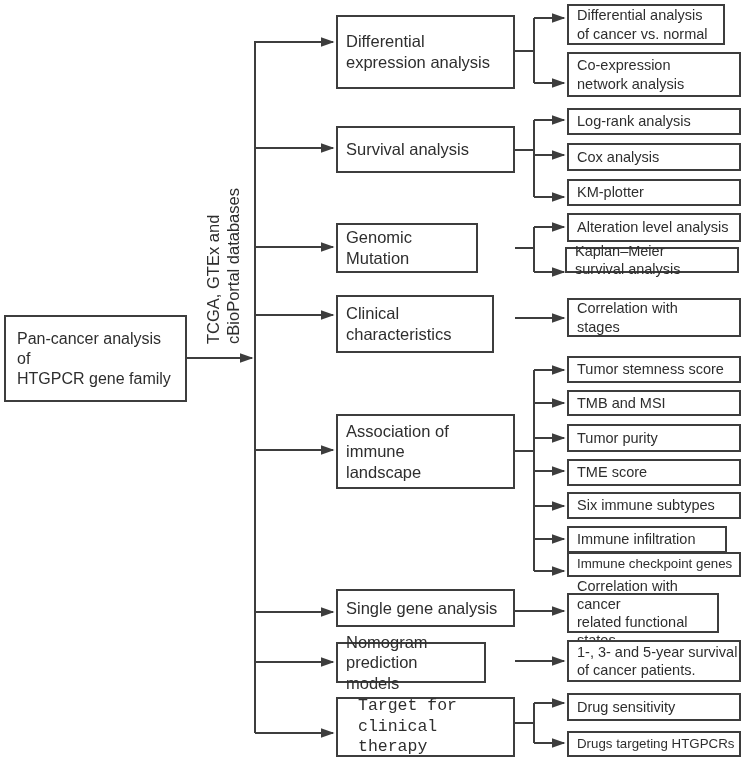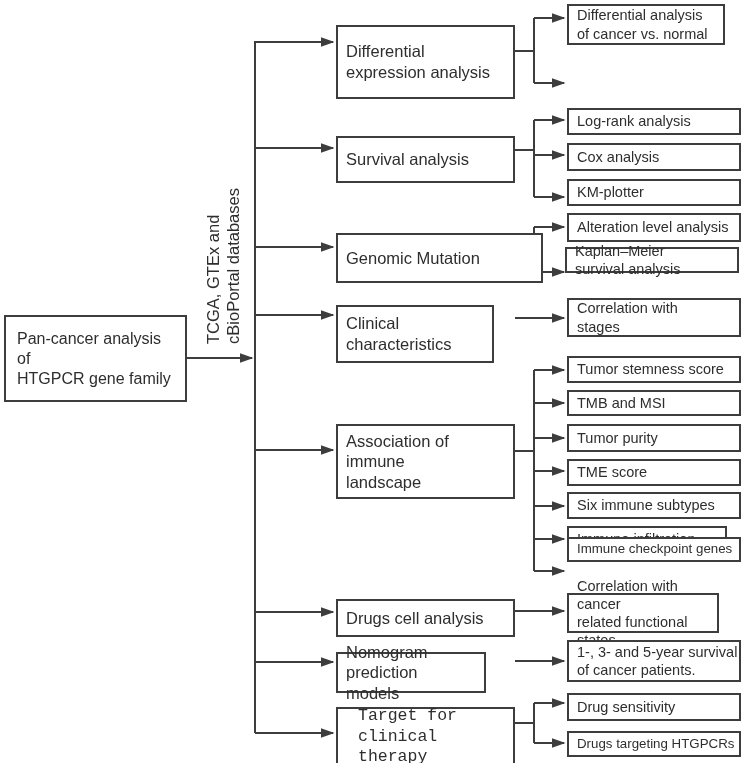--- a/index.html
+++ b/index.html
@@ -7,21 +7,21 @@
     position:relative;width:745px;height:763px;background:#ffffff;
     font-family:"Liberation Sans",sans-serif;color:#2e2e2e;overflow:hidden;
   }
   .wires{position:absolute;left:0;top:0;width:745px;height:763px;}
   .wires line{stroke:#3d3d3d;stroke-width:2;}
   .box{
     position:absolute;box-sizing:border-box;background:#ffffff;
     border:2px solid #3d3d3d;display:flex;align-items:center;
     white-space:pre-line;line-height:1.25;
   }
-  .mid{font-size:16.5px;padding-left:8px;padding-right:2px;margin-top:10px;}
+  .mid{font-size:16.5px;padding-left:8px;padding-right:2px;}
   .leaf{font-size:14.5px;padding-left:8px;padding-right:1px;}
   .tight{font-size:13.3px;}
   .pad-extra{padding-left:20px;font-family:Liberation Mono, monospace;}
   .root-box{font-size:16px;padding-left:11px;padding-right:8px;}
   .vlabel{
     position:absolute;left:224px;top:266px;
     transform:translate(-50%,-50%) rotate(-90deg);
     font-size:16.5px;line-height:1.2;white-space:nowrap;text-align:left;
   }
 </style>
@@ -92,52 +92,54 @@
 HTGPCR gene family</div>
 
   <div class="vlabel">
     <div>TCGA, GTEx and</div>
     <div>cBioPortal databases</div>
   </div>
 
   <div class="box mid" style="left:336px;top:15px;width:179px;height:74px">Differential
 expression analysis</div>
   <div class="box mid" style="left:336px;top:126px;width:179px;height:47px">Survival analysis</div>
-  <div class="box mid" style="left:336px;top:223px;width:207px;height:50px">Genomic Mutation</div>
+  <div class="box mid" style="left:336px;top:223px;width:142px;height:50px">Genomic Mutation</div>
   <div class="box mid" style="left:336px;top:295px;width:158px;height:58px">Clinical
 characteristics</div>
   <div class="box mid" style="left:336px;top:414px;width:179px;height:75px">Association of immune
 landscape</div>
-  <div class="box mid" style="left:336px;top:589px;width:179px;height:38px">Drugs cell analysis</div>
+  <div class="box mid" style="left:336px;top:589px;width:179px;height:38px">Single gene analysis</div>
   <div class="box mid" style="left:336px;top:642px;width:150px;height:41px">Nomogram prediction
 models</div>
   <div class="box mid pad-extra" style="left:336px;top:697px;width:179px;height:60px">Target for clinical
 therapy</div>
 
   <div class="box leaf" style="left:567px;top:4px;width:158px;height:41px">Differential analysis
 of cancer vs. normal</div>
+  <div class="box leaf" style="left:567px;top:52px;width:174px;height:45px">Co-expression
+network analysis</div>
 
   <div class="box leaf" style="left:567px;top:108px;width:174px;height:27px">Log-rank analysis</div>
   <div class="box leaf" style="left:567px;top:143px;width:174px;height:28px">Cox analysis</div>
   <div class="box leaf" style="left:567px;top:179px;width:174px;height:27px">KM-plotter</div>
 
   <div class="box leaf" style="left:567px;top:213px;width:174px;height:29px">Alteration level analysis</div>
   <div class="box leaf" style="left:565px;top:247px;width:174px;height:26px">Kaplan–Meier
 survival analysis</div>
 
   <div class="box leaf" style="left:567px;top:298px;width:174px;height:39px">Correlation with
 stages</div>
 
   <div class="box leaf" style="left:567px;top:356px;width:174px;height:27px">Tumor stemness score</div>
   <div class="box leaf" style="left:567px;top:390px;width:174px;height:26px">TMB and MSI</div>
   <div class="box leaf" style="left:567px;top:424px;width:174px;height:28px">Tumor purity</div>
   <div class="box leaf" style="left:567px;top:459px;width:174px;height:27px">TME score</div>
   <div class="box leaf" style="left:567px;top:492px;width:174px;height:27px">Six immune subtypes</div>
   <div class="box leaf" style="left:567px;top:526px;width:160px;height:27px">Immune infiltration</div>
-  <div class="box leaf tight" style="left:567px;top:537px;width:174px;height:25px">Immune checkpoint genes</div>
+  <div class="box leaf tight" style="left:567px;top:552px;width:174px;height:25px">Immune checkpoint genes</div>
 
   <div class="box leaf" style="left:567px;top:593px;width:152px;height:40px">Correlation with cancer
 related functional states</div>
 
   <div class="box leaf" style="left:567px;top:640px;width:174px;height:42px">1-, 3- and 5-year survival
 of cancer patients.</div>
 
   <div class="box leaf" style="left:567px;top:693px;width:174px;height:28px">Drug sensitivity</div>
   <div class="box leaf tight" style="left:567px;top:731px;width:174px;height:26px">Drugs targeting HTGPCRs</div>
 

